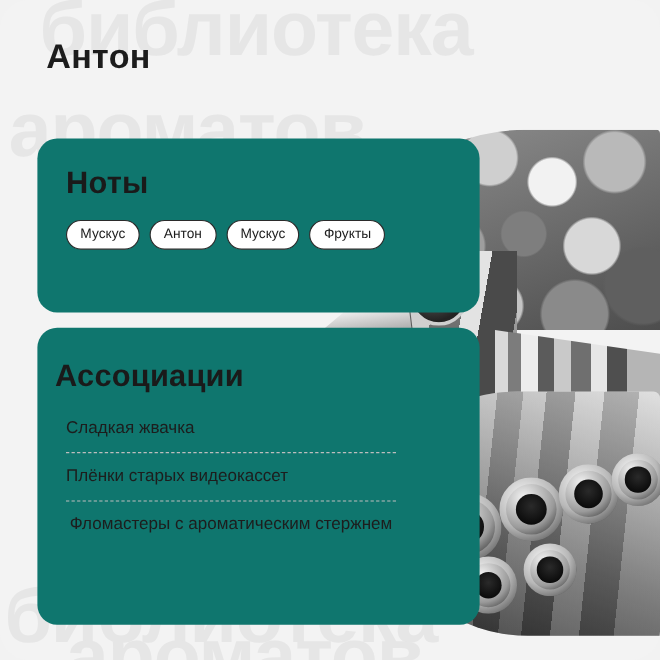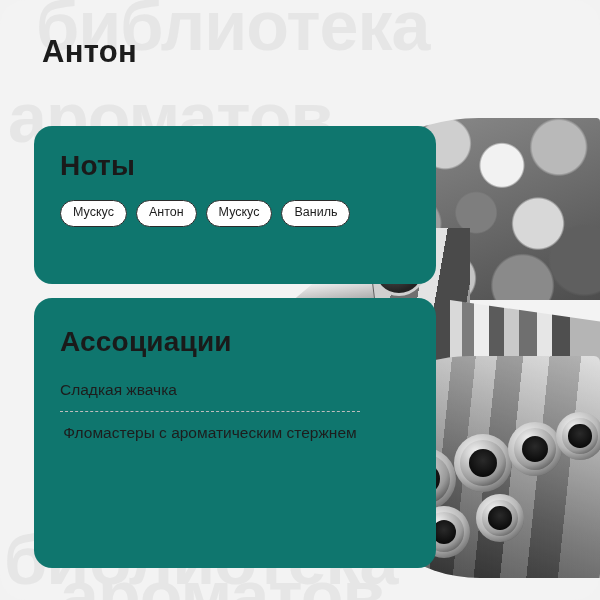--- a/index.html
+++ b/index.html
@@ -56,21 +56,21 @@
     width: 402px; height: 270px;
   }
 
   .card-head {
     font-size: 28px;
     font-weight: 700;
     color: #1a1a1a;
     letter-spacing: 0.2px;
   }
   .card-notes .card-head { margin: 24px 0 0 26px; }
-  .card-assoc .card-head { margin: 28px 0 0 26px; }
+  .card-assoc .card-head { margin: 28px 0 0 16px; }
 
   
   .chips {
     display: flex;
     flex-wrap: wrap;
     gap: 9px;
     margin: 18px 26px 0 26px;
     width: 300px;
   }
   .chip {
@@ -249,25 +249,26 @@
       <div class="tube tb6"></div>
     </div>
   </div>
 
   <div class="card card-notes">
     <div class="card-head">Ноты</div>
     <div class="chips">
       <span class="chip">Мускус</span>
       <span class="chip">Антон</span>
       <span class="chip">Мускус</span>
-      <span class="chip">Ваниль</span>
+      <span class="chip">Фрукты</span>
     </div>
   </div>
 
   <div class="card card-assoc">
     <div class="card-head">Ассоциации</div>
     <div class="assoc-list">
       <div class="assoc-item">Сладкая жвачка</div>
+      <div class="assoc-item">Плёнки старых видеокассет</div>
       <div class="assoc-item last">Фломастеры с ароматическим стержнем</div>
     </div>
   </div>
 
 </div>
 
 </body></html>

